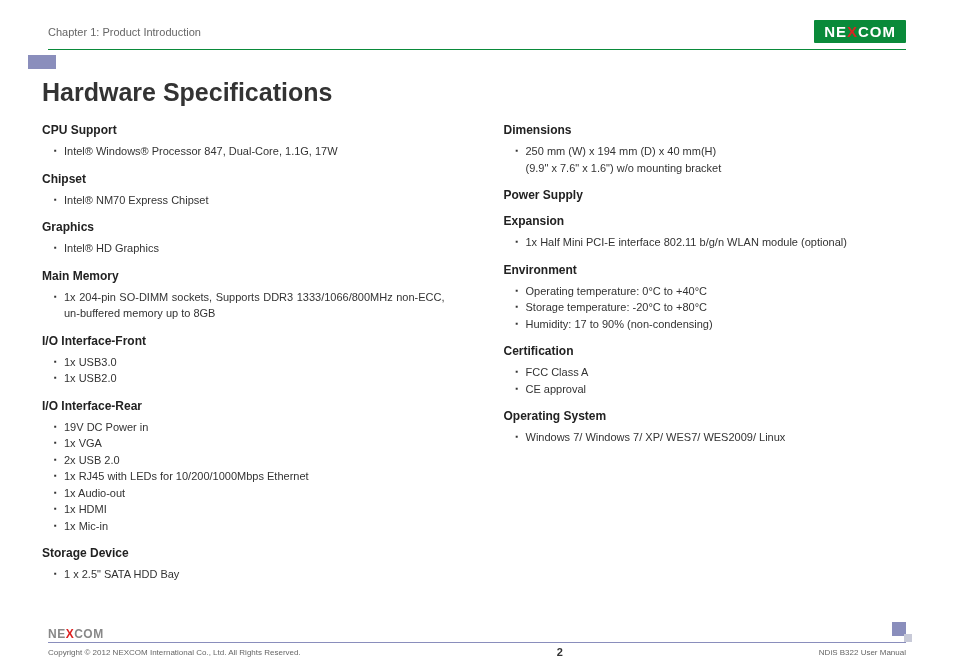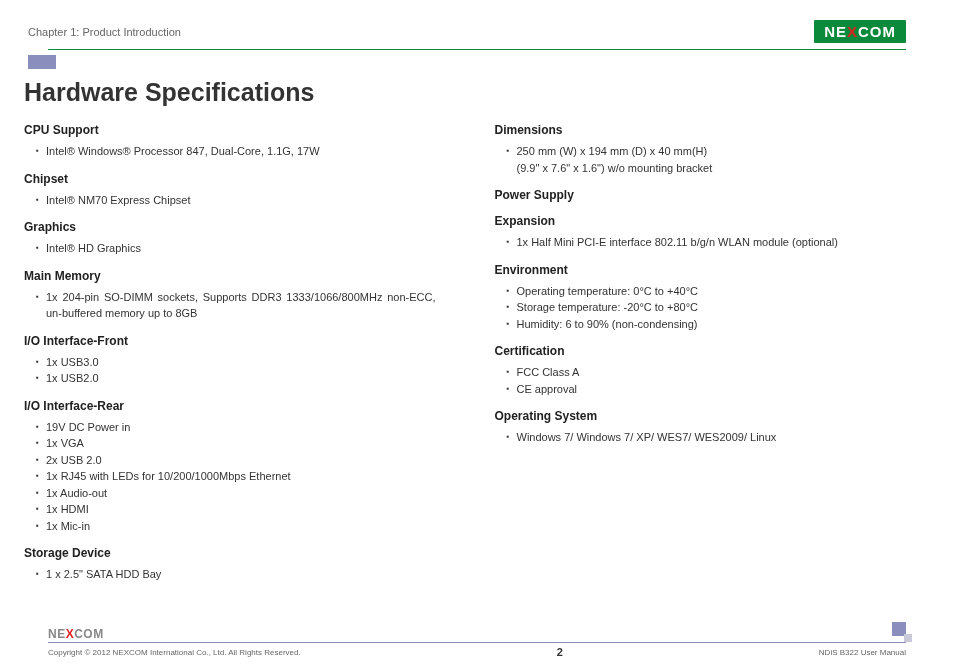--- a/index.html
+++ b/index.html
@@ -8,21 +8,21 @@
       height: 672px;
       font-family: Arial, Helvetica, sans-serif;
       background: #fff;
       color: #333;
       position: relative;
     }
     .header {
       display: flex;
       justify-content: space-between;
       align-items: center;
-      padding: 20px 48px 0 28px;
+      padding: 20px 48px 0 48px;
     }
     .chapter-title {
       font-size: 11px;
       color: #666;
     }
     .logo {
       background: #0a8a3a;
       color: #fff;
       font-weight: bold;
       font-size: 15px;
@@ -57,21 +57,21 @@
     .side-tab-footer::after {
       content: "";
       position: absolute;
       right: -6px;
       bottom: -6px;
       width: 8px;
       height: 8px;
       background: #c8cad8;
     }
     .main {
-      padding: 28px 48px 0 24px;
+      padding: 28px 48px 0 42px;
     }
     .page-title {
       font-size: 25px;
       font-weight: bold;
       color: #333;
       margin-bottom: 16px;
     }
     .columns {
       display: flex;
       gap: 59px;
@@ -204,21 +204,21 @@
       </ul>
       <div class="section-heading">Power Supply</div>
       <div class="section-heading">Expansion</div>
       <ul class="spec-list">
         <li>1x Half Mini PCI-E interface 802.11 b/g/n WLAN module (optional)</li>
       </ul>
       <div class="section-heading">Environment</div>
       <ul class="spec-list">
         <li>Operating temperature: 0°C to +40°C</li>
         <li>Storage temperature: -20°C to +80°C</li>
-        <li>Humidity: 6 to 90% (non-condensing)</li>
+        <li>Humidity: 17 to 90% (non-condensing)</li>
       </ul>
       <div class="section-heading">Certification</div>
       <ul class="spec-list">
         <li>FCC Class A</li>
         <li>CE approval</li>
       </ul>
       <div class="section-heading">Operating System</div>
       <ul class="spec-list">
         <li>Windows 7/ Windows 7/ XP/ WES7/ WES2009/ Linux</li>
       </ul>

